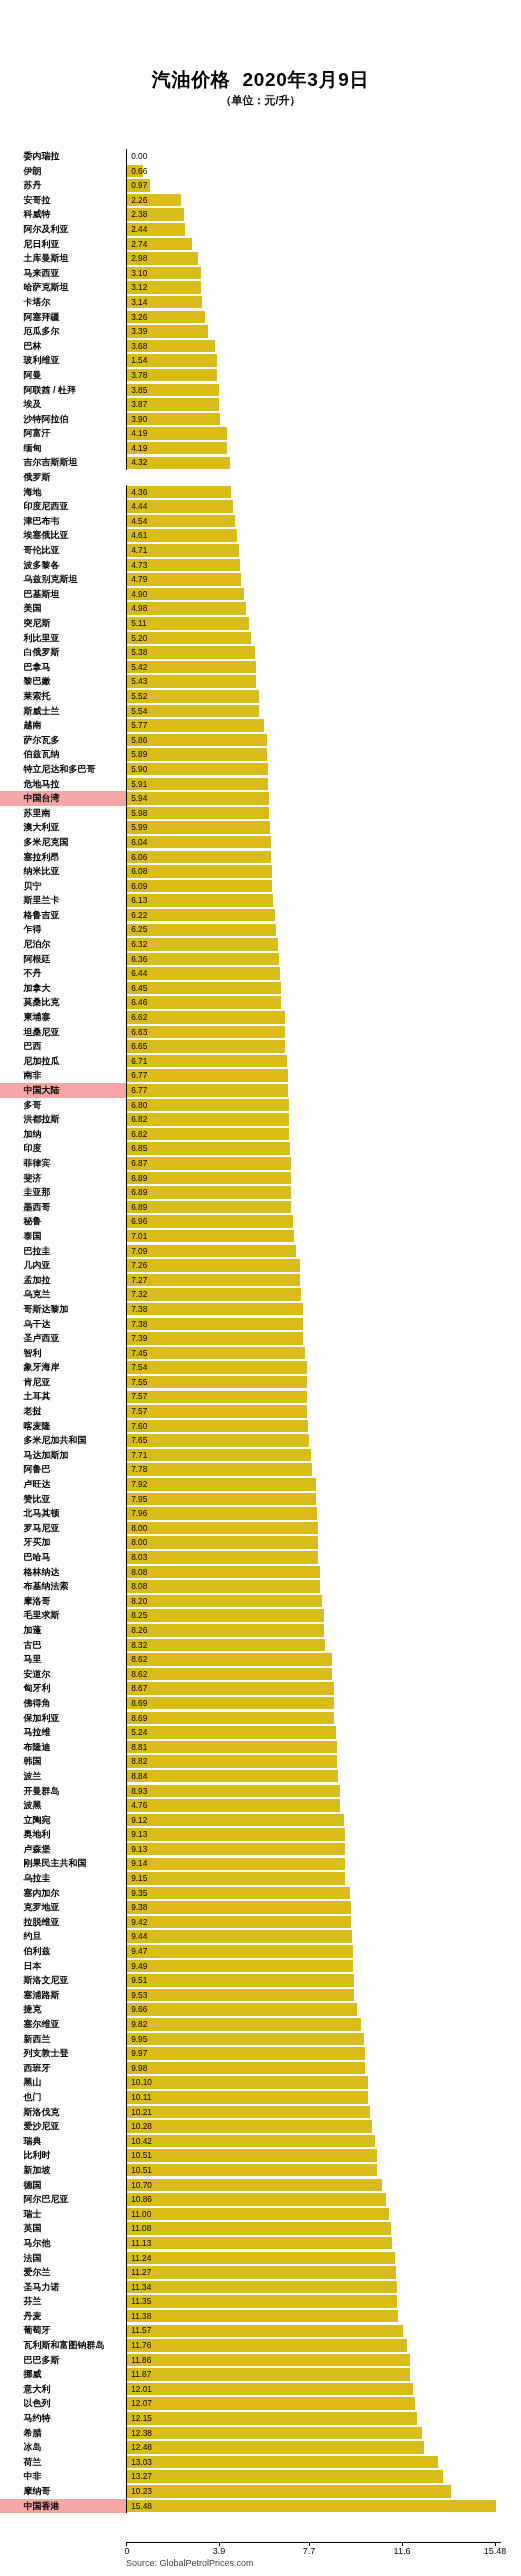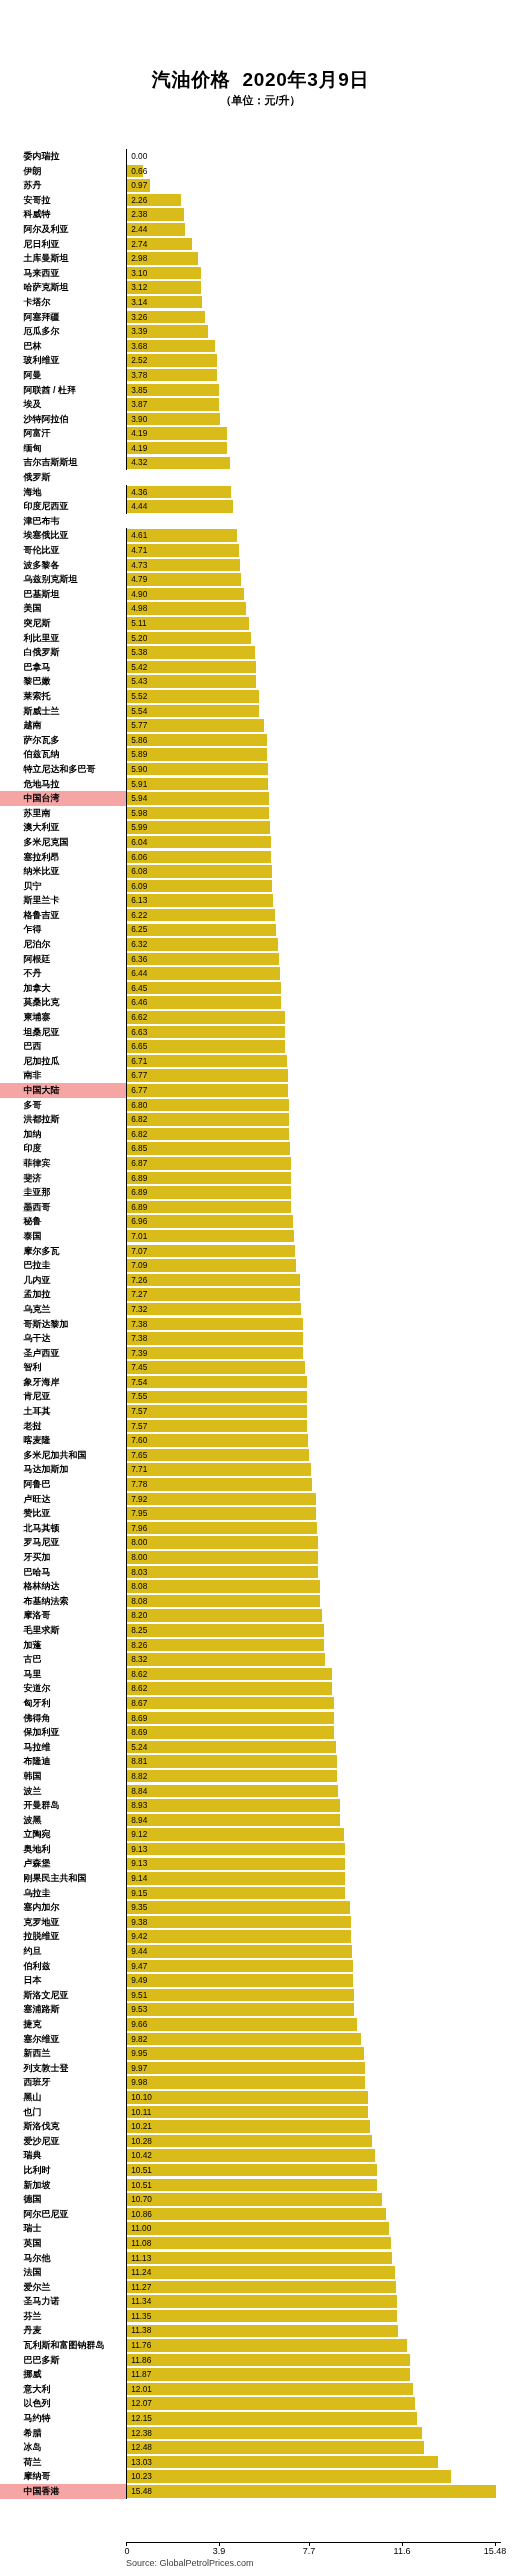--- a/index.html
+++ b/index.html
@@ -163,21 +163,21 @@
     <div class="barzone">
       <div class="bar" style="width: 88px;"></div>
       <div class="val">3.68</div>
     </div>
   </div>
 
   <div class="row">
     <div class="label">玻利维亚</div>
     <div class="barzone">
       <div class="bar" style="width: 90px;"></div>
-      <div class="val">2.52</div>
+      <div class="val">1.54</div>
     </div>
   </div>
 
   <div class="row">
     <div class="label">阿曼</div>
     <div class="barzone">
       <div class="bar" style="width: 90px;"></div>
       <div class="val">3.78</div>
     </div>
   </div>
@@ -246,20 +246,24 @@
   <div class="row">
     <div class="label">印度尼西亚</div>
     <div class="barzone">
       <div class="bar" style="width: 106px;"></div>
       <div class="val">4.44</div>
     </div>
   </div>
 
   <div class="row">
     <div class="label">津巴布韦</div>
+    <div class="barzone">
+      <div class="bar" style="width: 108px;"></div>
+      <div class="val">4.54</div>
+    </div>
   </div>
 
   <div class="row">
     <div class="label">埃塞俄比亚</div>
     <div class="barzone">
       <div class="bar" style="width: 110px;"></div>
       <div class="val">4.61</div>
     </div>
   </div>
 
@@ -640,27 +644,20 @@
   </div>
 
   <div class="row">
     <div class="label">泰国</div>
     <div class="barzone">
       <div class="bar" style="width: 167px;"></div>
       <div class="val">7.01</div>
     </div>
   </div>
 
-  <div class="row">
-    <div class="label">摩尔多瓦</div>
-    <div class="barzone">
-      <div class="bar" style="width: 168px;"></div>
-      <div class="val">7.07</div>
-    </div>
-  </div>
 
   <div class="row">
     <div class="label">巴拉圭</div>
     <div class="barzone">
       <div class="bar" style="width: 169px;"></div>
       <div class="val">7.09</div>
     </div>
   </div>
 
   <div class="row">
@@ -956,21 +953,21 @@
     <div class="barzone">
       <div class="bar" style="width: 213px;"></div>
       <div class="val">8.93</div>
     </div>
   </div>
 
   <div class="row">
     <div class="label">波黑</div>
     <div class="barzone">
       <div class="bar" style="width: 213px;"></div>
-      <div class="val">8.94</div>
+      <div class="val">4.76</div>
     </div>
   </div>
 
   <div class="row">
     <div class="label">立陶宛</div>
     <div class="barzone">
       <div class="bar" style="width: 217px;"></div>
       <div class="val">9.12</div>
     </div>
   </div>
@@ -1240,20 +1237,27 @@
   </div>
 
   <div class="row">
     <div class="label">丹麦</div>
     <div class="barzone">
       <div class="bar" style="width: 271px;"></div>
       <div class="val">11.38</div>
     </div>
   </div>
 
+  <div class="row">
+    <div class="label">葡萄牙</div>
+    <div class="barzone">
+      <div class="bar" style="width: 276px;"></div>
+      <div class="val">11.57</div>
+    </div>
+  </div>
 
   <div class="row">
     <div class="label">瓦利斯和富图钠群岛</div>
     <div class="barzone">
       <div class="bar" style="width: 280px;"></div>
       <div class="val">11.76</div>
     </div>
   </div>
 
   <div class="row">
@@ -1313,20 +1317,27 @@
   </div>
 
   <div class="row">
     <div class="label">荷兰</div>
     <div class="barzone">
       <div class="bar" style="width: 311px;"></div>
       <div class="val">13.03</div>
     </div>
   </div>
 
+  <div class="row">
+    <div class="label">中非</div>
+    <div class="barzone">
+      <div class="bar" style="width: 316px;"></div>
+      <div class="val">13.27</div>
+    </div>
+  </div>
 
   <div class="row">
     <div class="label">摩纳哥</div>
     <div class="barzone">
       <div class="bar" style="width: 324px;"></div>
       <div class="val">10.23</div>
     </div>
   </div>
 
   <div class="row hl">

